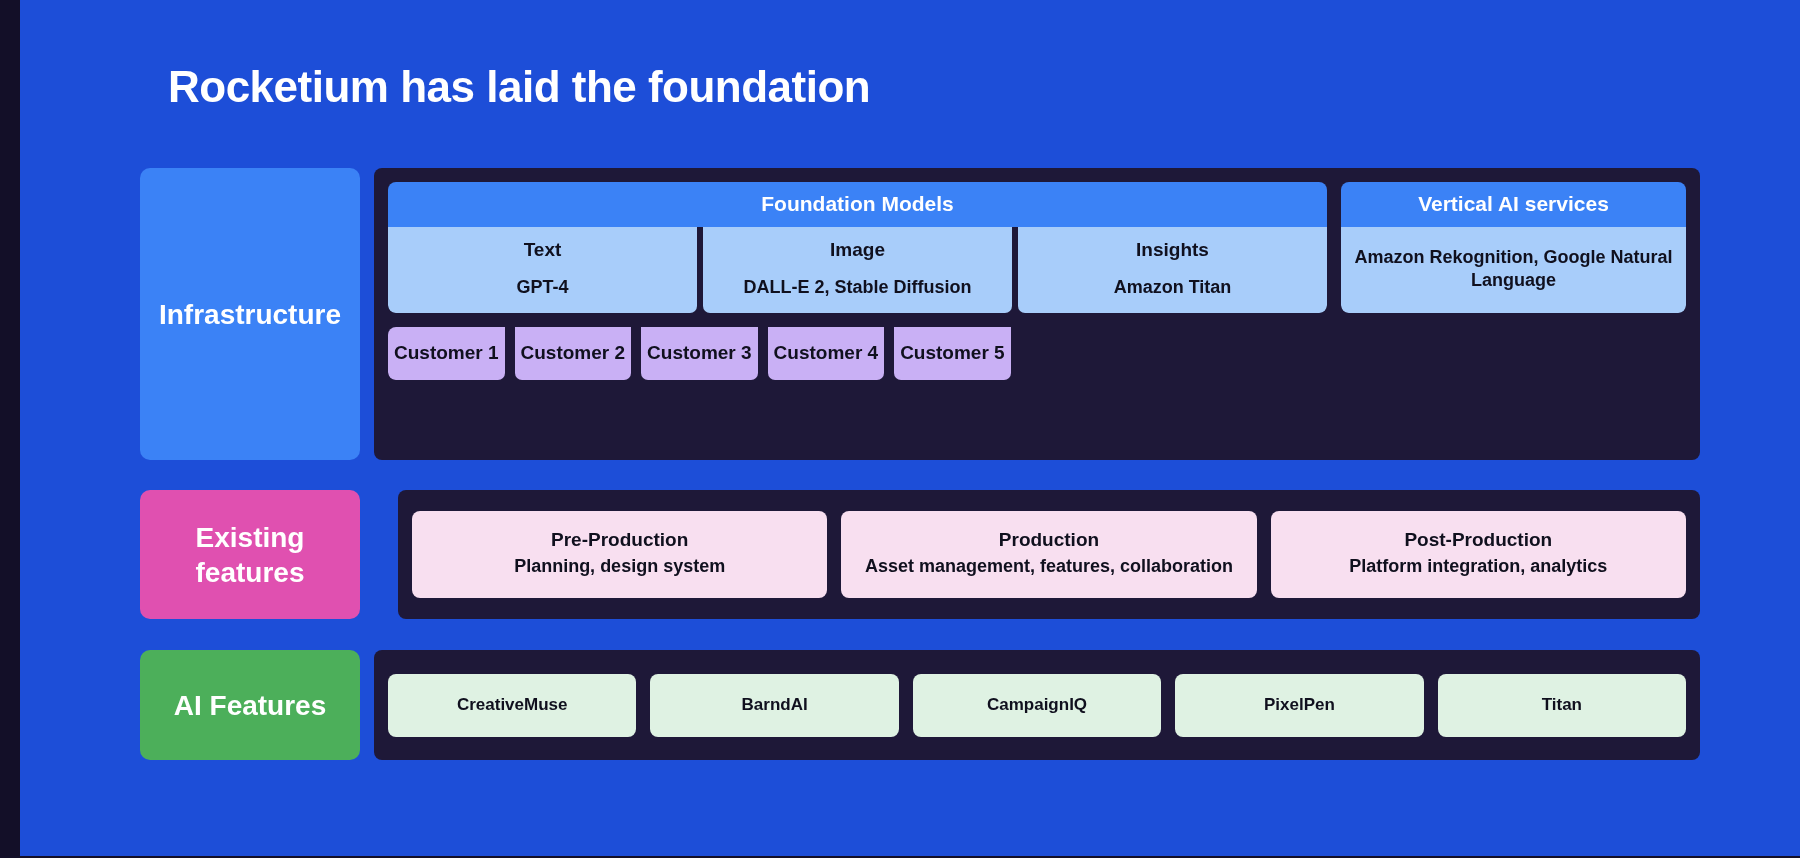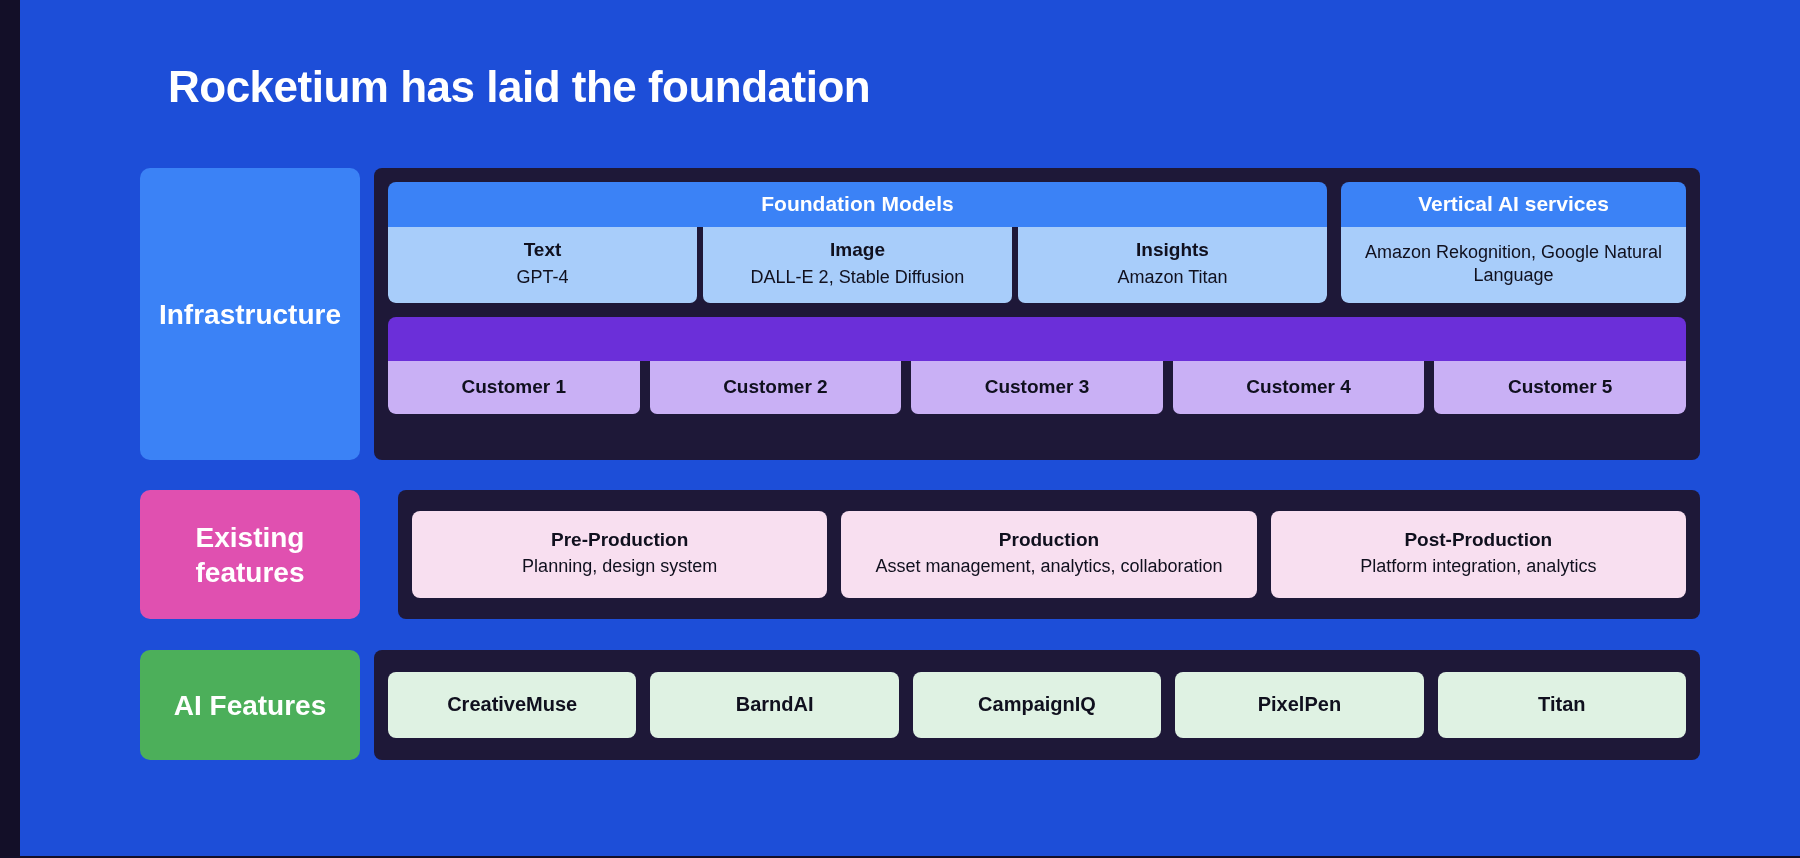--- a/index.html
+++ b/index.html
@@ -79,30 +79,30 @@
   .cell-blue {
     background: #a8cdfa;
     color: #10101e;
     flex: 1 1 0;
     padding: 12px 8px 14px;
     text-align: center;
     border-radius: 0 0 7px 7px;
     display: flex;
     flex-direction: column;
     justify-content: center;
-    gap: 5px;
+    gap: 15px;
   }
   .cell-title { font-size: 19px; font-weight: 700; }
-  .cell-sub { font-size: 18px; font-weight: 400; line-height: 1.25; }
+  .cell-sub { font-size: 18px; font-weight: 700; line-height: 1.25; }
 
   .customers {
     border-radius: 8px;
     overflow: hidden;
     display: flex;
-    flex-direction: column;
+    flex-direction: row;
   }
   .customers-bar { background: #6b2fd9; height: 44px; }
   .customers-items { display: flex; gap: 10px; }
   .cell-purple {
     background: #c9b0f5;
     color: #10101e;
     flex: 1 1 0;
     text-align: center;
     font-size: 19px;
     font-weight: 700;
@@ -132,21 +132,21 @@
   #row-ai { top: 650px; width: 1560px; height: 110px; }
   #row-ai .row-label { background: #4caf5a; }
   #row-ai .row-body { justify-content: center; }
   .green-items { display: flex; gap: 14px; }
   .cell-green {
     background: #dff2e3;
     color: #10101e;
     flex: 1 1 0;
     border-radius: 8px;
     text-align: center;
-    font-size: 20px;
+    font-size: 17px;
     font-weight: 700;
     padding: 21px 8px 22px;
   }
 </style>
 </head>
 <body>
 
 <div class="slide">
 
   <div class="page-title">Rocketium has laid the foundation</div>
@@ -203,21 +203,21 @@
   <div class="row" id="row-existing">
     <div class="row-label">Existing features</div>
     <div class="row-body">
       <div class="pink-items">
         <div class="cell-pink">
           <div class="cell-title">Pre-Production</div>
           <div class="cell-sub">Planning, design system</div>
         </div>
         <div class="cell-pink">
           <div class="cell-title">Production</div>
-          <div class="cell-sub">Asset management, analytics, collaboration</div>
+          <div class="cell-sub">Asset management, features, collaboration</div>
         </div>
         <div class="cell-pink">
           <div class="cell-title">Post-Production</div>
           <div class="cell-sub">Platform integration, analytics</div>
         </div>
       </div>
     </div>
   </div>
 
   <div class="row" id="row-ai">

